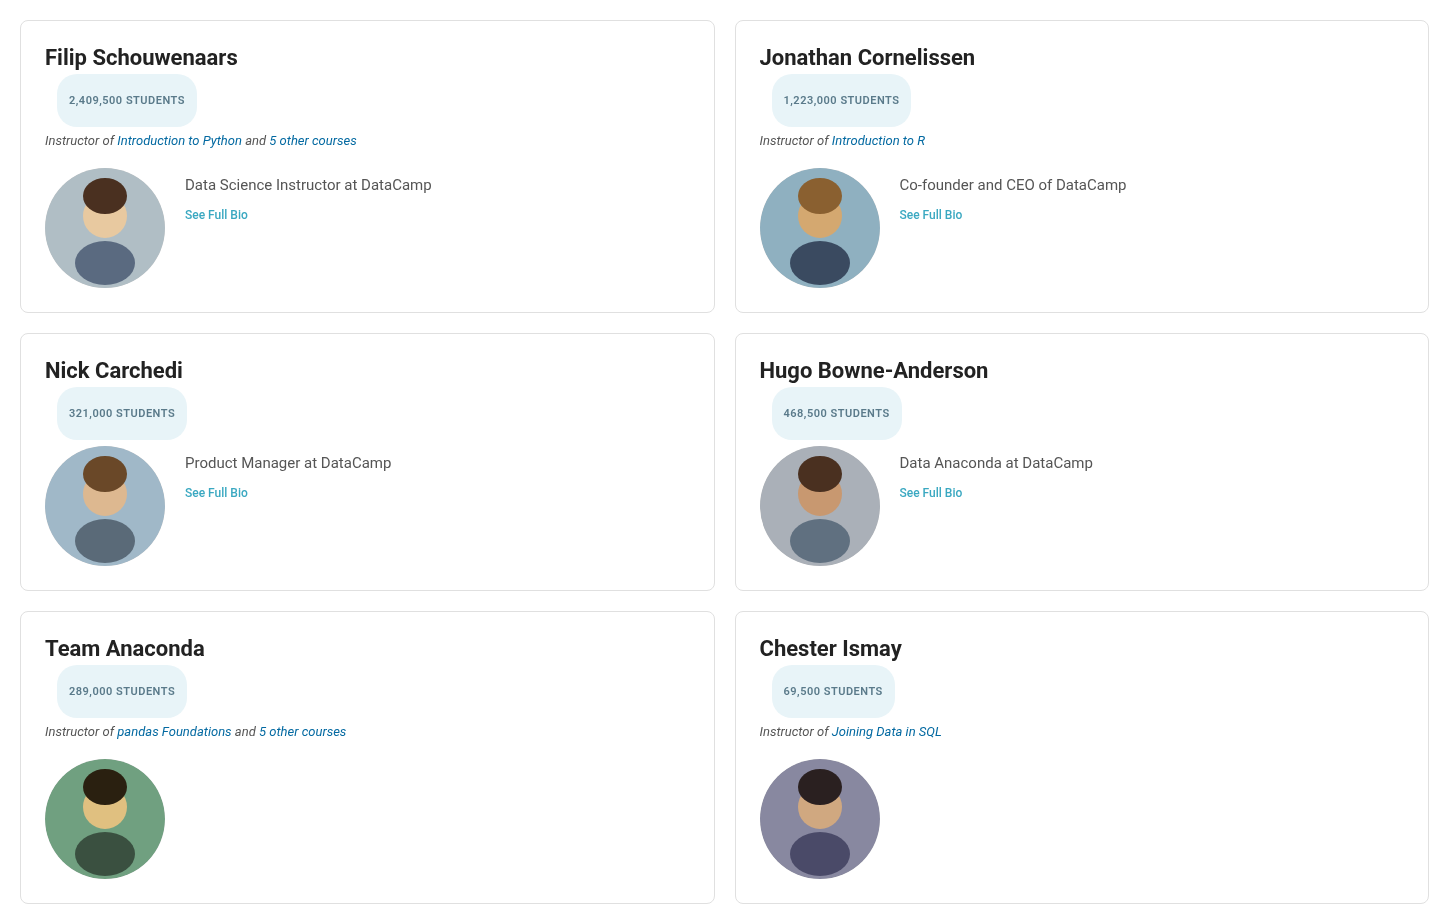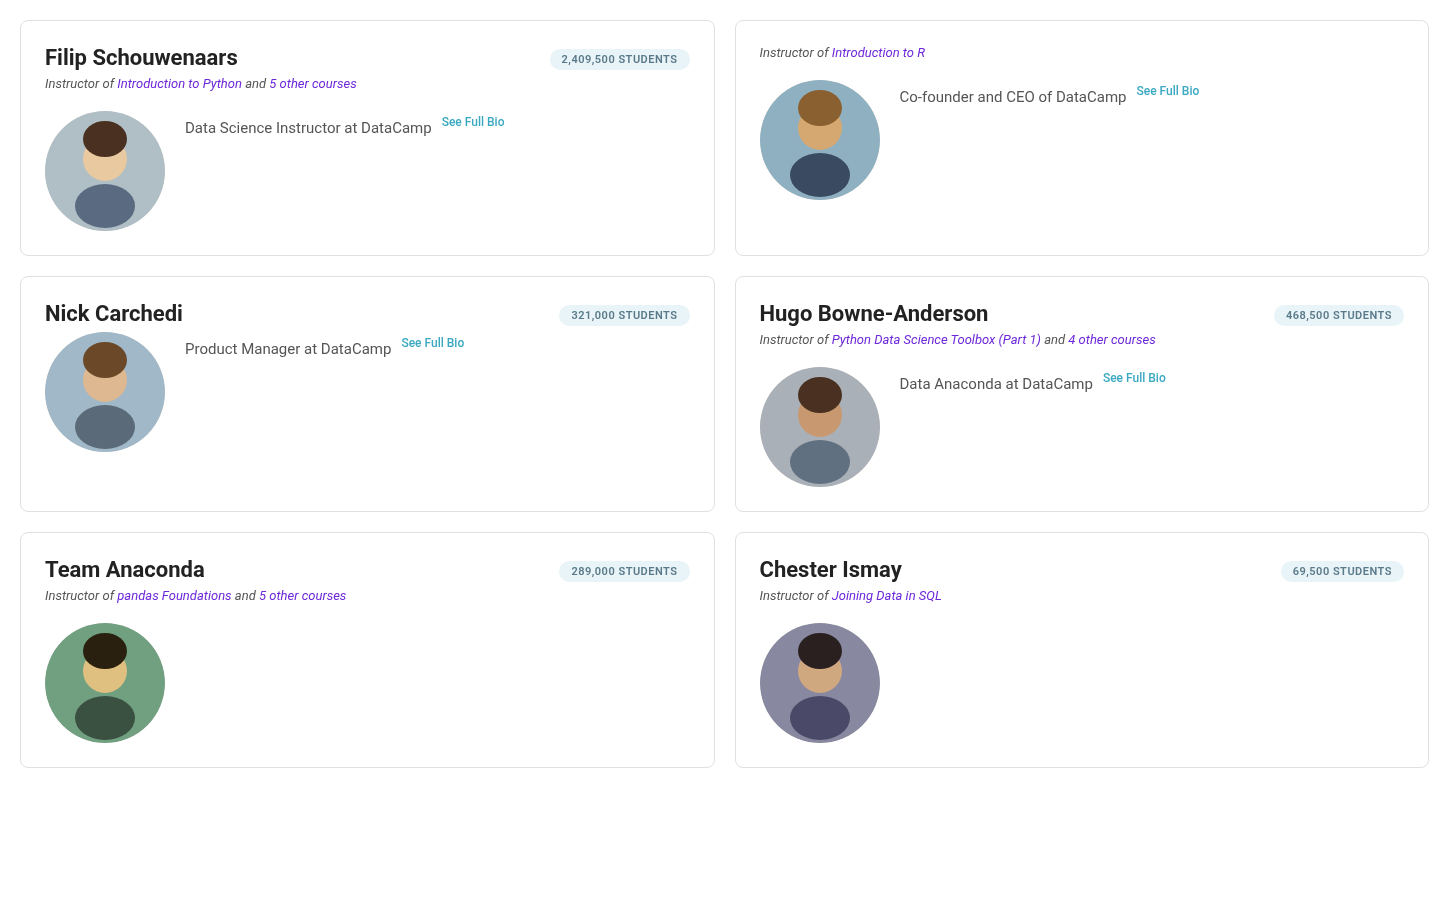--- a/index.html
+++ b/index.html
@@ -18,46 +18,47 @@
       border: 1px solid #e0e0e0;
       border-radius: 8px;
       padding: 24px;
       background: #fff;
     }
     .card-header {
       display: flex;
       justify-content: space-between;
       align-items: flex-start;
       margin-bottom: 6px;
+      flex-direction: column;
     }
     .instructor-name {
       font-size: 22px;
       font-weight: 700;
       color: #222;
     }
     .student-badge {
       background: #e8f4f8;
       color: #5a7a8a;
       border-radius: 20px;
-      padding: 4px 12px;
+      padding: 20px 12px;
       font-size: 11px;
       font-weight: 600;
       letter-spacing: 0.5px;
       white-space: nowrap;
       margin-left: 12px;
       margin-top: 4px;
     }
     .instructor-of {
       font-size: 13px;
       font-style: italic;
       color: #555;
       margin-bottom: 20px;
     }
     .instructor-of a {
-      color: #6d28d9;
+      color: #0369a1;
       text-decoration: none;
     }
     .card-body {
       display: flex;
       align-items: flex-start;
       gap: 20px;
     }
     .avatar {
       width: 120px;
       height: 120px;
@@ -68,21 +69,21 @@
       display: flex;
       align-items: center;
       justify-content: center;
     }
     .avatar svg {
       width: 100%;
       height: 100%;
     }
     .card-info {
       display: flex;
-      flex-direction: row;
+      flex-direction: column;
       gap: 10px;
     }
     .job-title {
       font-size: 15px;
       color: #555;
       margin-top: 8px;
     }
     .see-bio {
       color: #3aa8c1;
       font-size: 12px;
@@ -112,20 +113,24 @@
     <ellipse cx="60" cy="28" rx="22" ry="18" fill="#4a3020"></ellipse>
   </svg>
         </div>
       <div class="card-info">
         <p class="job-title">Data Science Instructor at DataCamp</p>
         <a href="#" class="see-bio">See Full Bio</a>
       </div>
     </div>
   </div>
     <div class="card">
+    <div class="card-header">
+      <h2 class="instructor-name">Jonathan Cornelissen</h2>
+      <span class="student-badge">1,223,000 STUDENTS</span>
+    </div>
     <p class="instructor-of">
       <em>Instructor of <a href="#">Introduction to R</a></em>
     </p>
     <div class="card-body">
       <div class="avatar">
           <svg viewBox="0 0 120 120" xmlns="http://www.w3.org/2000/svg">
     <circle cx="60" cy="60" r="60" fill="#8fb0c0"></circle>
     <circle cx="60" cy="48" r="22" fill="#d4a870"></circle>
     <ellipse cx="60" cy="95" rx="30" ry="22" fill="#3a4a60"></ellipse>
     <ellipse cx="60" cy="28" rx="22" ry="18" fill="#8a6030"></ellipse>
@@ -155,23 +160,20 @@
         <p class="job-title">Product Manager at DataCamp</p>
         <a href="#" class="see-bio">See Full Bio</a>
       </div>
     </div>
   </div>
     <div class="card">
     <div class="card-header">
       <h2 class="instructor-name">Hugo Bowne-Anderson</h2>
       <span class="student-badge">468,500 STUDENTS</span>
     </div>
-    <p class="instructor-of">
-      <em>Instructor of <a href="#">Python Data Science Toolbox (Part 1)</a> and <a href="#">4 other courses</a></em>
-    </p>
     <div class="card-body">
       <div class="avatar">
           <svg viewBox="0 0 120 120" xmlns="http://www.w3.org/2000/svg">
     <circle cx="60" cy="60" r="60" fill="#aab0b8"></circle>
     <circle cx="60" cy="48" r="22" fill="#c89870"></circle>
     <ellipse cx="60" cy="95" rx="30" ry="22" fill="#607080"></ellipse>
     <ellipse cx="60" cy="28" rx="22" ry="18" fill="#4a3020"></ellipse>
   </svg>
         </div>
       <div class="card-info">

